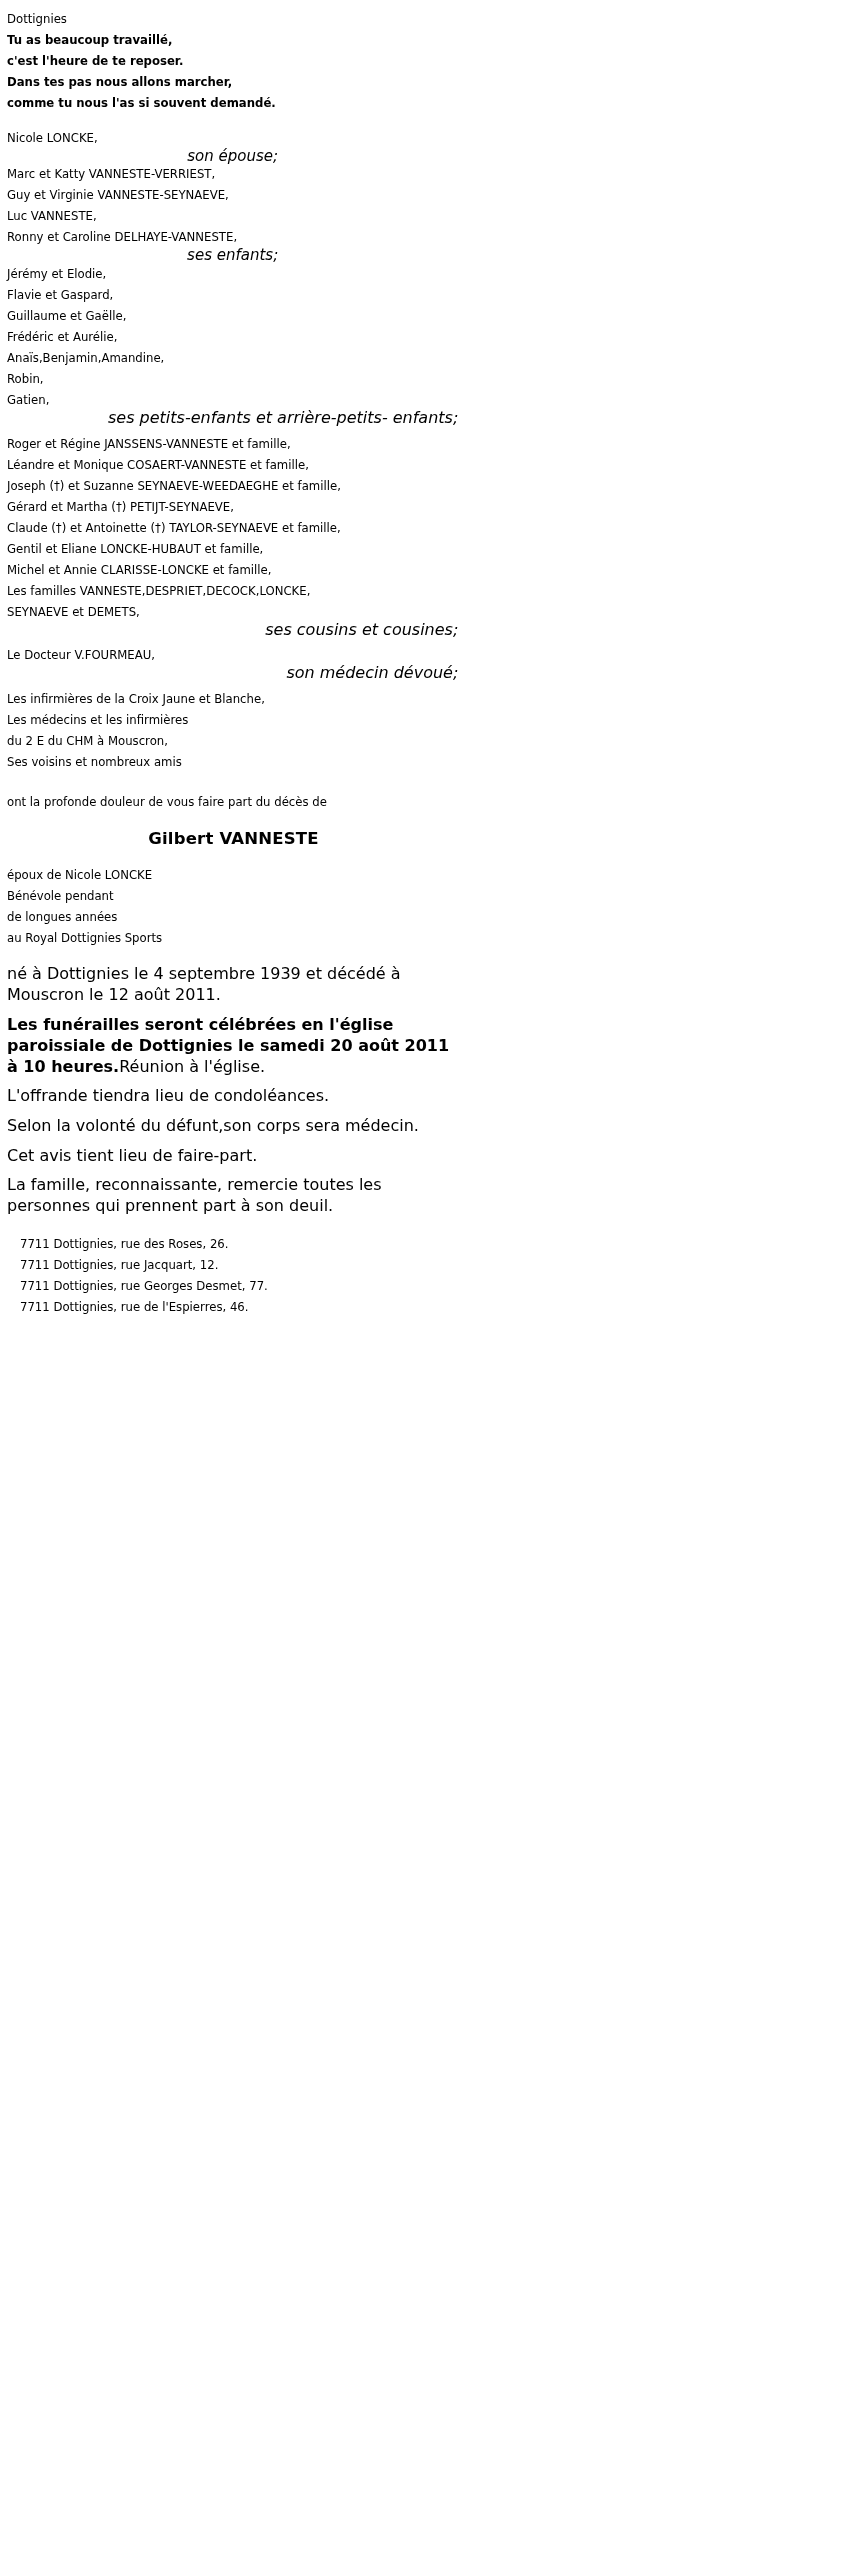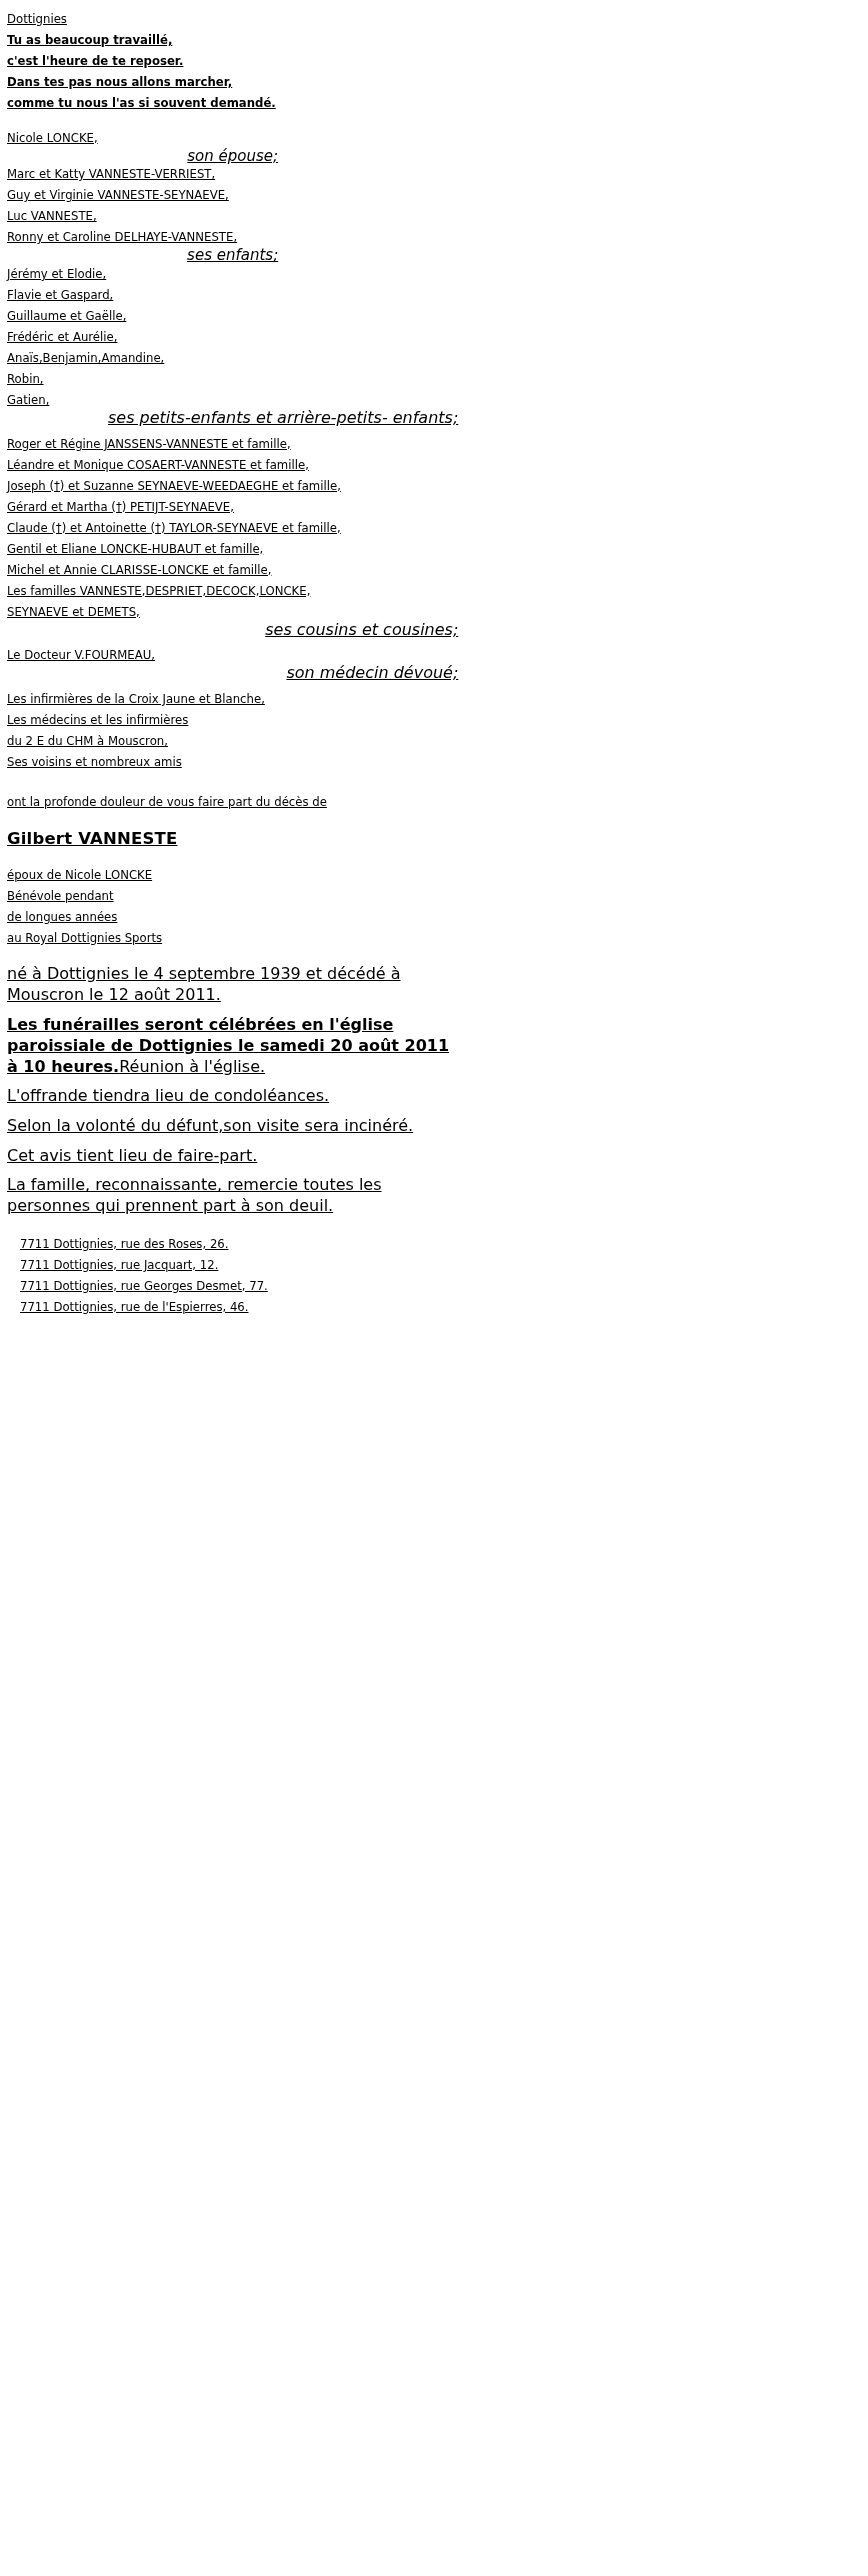--- a/index.html
+++ b/index.html
@@ -10,21 +10,20 @@
   body {
     font-family: "DejaVu Sans", sans-serif;
     color: #000000;
     width: 869px;
   }
   .page {
     width: 746px;
     box-sizing: border-box;
     padding: 8.7px 0 0 0;
     position: relative;
-    text-decoration: underline;
   }
   .col {
     width: 460px;
     box-sizing: border-box;
     padding-left: 7px;
     position: relative;
   }
   .line {
     font-size: 11.7px;
     line-height: 21px;
@@ -48,20 +47,21 @@
     padding-right: 1.7px;
   }
   .gap-sm { height: 8.7px; }
   .gap-md { height: 14px; }
   .gap-lg { height: 19px; }
   .name {
     font-size: 16.5px;
     font-weight: bold;
     line-height: 24px;
     letter-spacing: 0.2px;
+    text-align: center;
   }
   .para {
     font-size: 16px;
     line-height: 21px;
   }
   .block {
     margin-bottom: 8.7px;
   }
   .inline-normal { font-weight: normal; text-align: center; }
   .addr .line { line-height: 21px; margin-left: 13px; }
@@ -163,21 +163,21 @@
     </div>
 
     <div class="gap-md"></div>
 
     <div class="para block">né à Dottignies le 4 septembre 1939 et décédé à Mouscron le 12 août 2011.</div>
 
     <div class="para block"><span class="bold">Les funérailles seront célébrées en l'église paroissiale de Dottignies le samedi 20 août 2011 à 10 heures.</span><span class="inline-normal">Réunion à l'église.</span></div>
 
     <div class="para block">L'offrande tiendra lieu de condoléances.</div>
 
-    <div class="para block">Selon la volonté du défunt,son visite sera incinéré.</div>
+    <div class="para block">Selon la volonté du défunt,son corps sera médecin.</div>
 
 
     <div class="para block">Cet avis tient lieu de faire-part.</div>
 
     <div class="para block">La famille, reconnaissante, remercie toutes les personnes qui prennent part à son deuil.</div>
 
     <div class="gap-sm"></div>
 
     <div class="addr">
       <div class="line">7711 Dottignies, rue des Roses, 26.</div>

